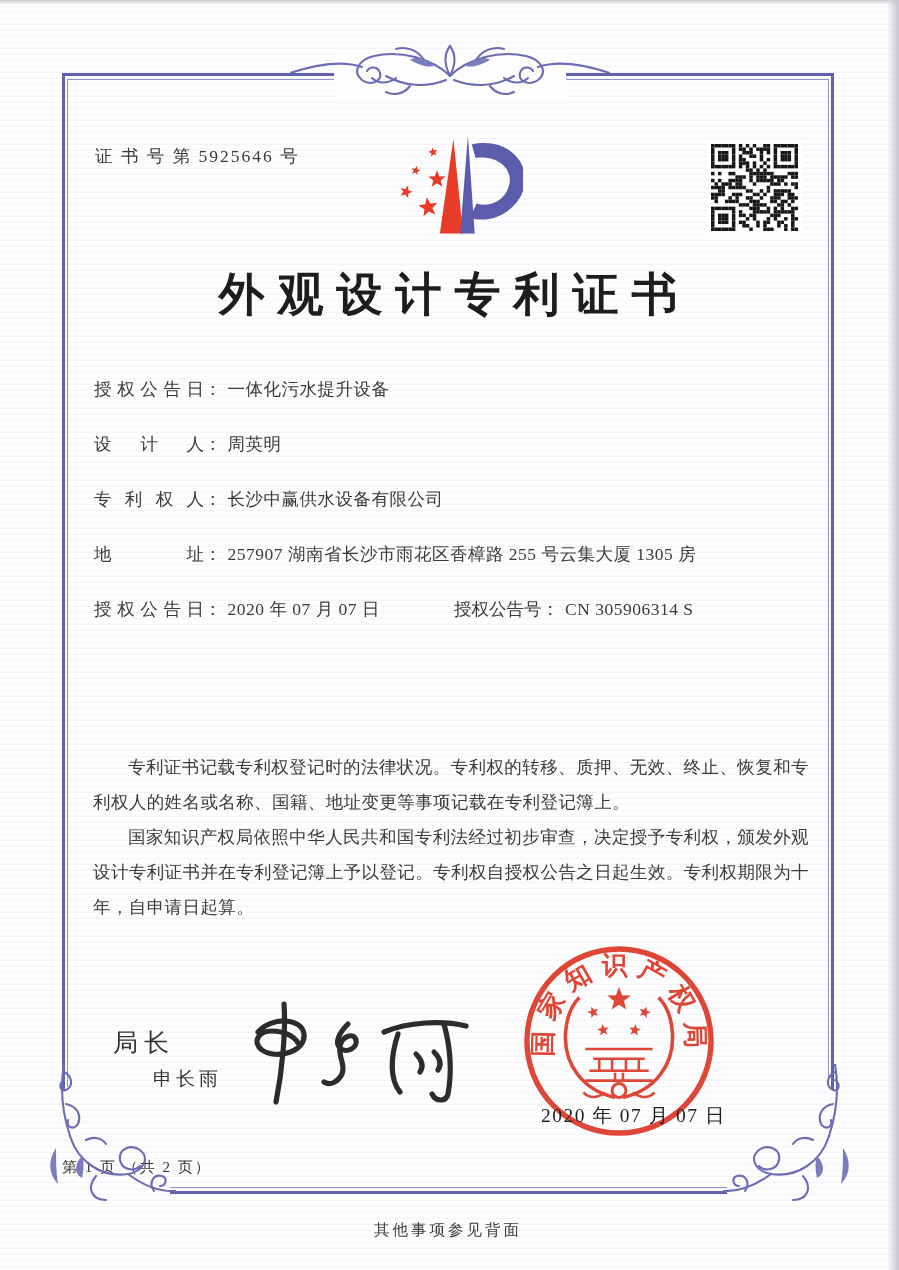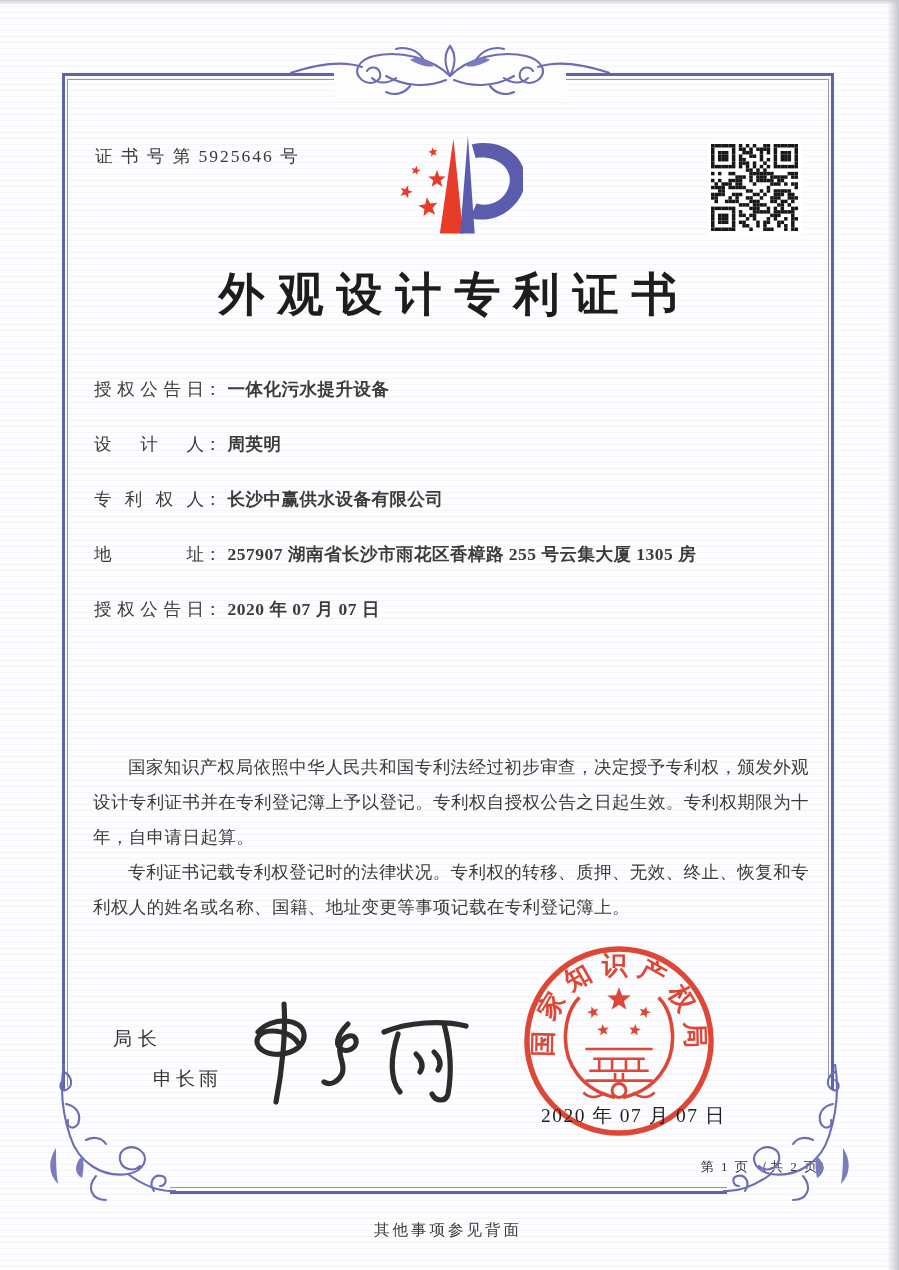--- a/index.html
+++ b/index.html
@@ -28,32 +28,32 @@
   #cert-no{left:95px;top:144px;font-size:17.5px;letter-spacing:2px;color:#3a3a3a;}
   #logo{left:378px;top:131px;}
   #qr{left:707px;top:140px;width:95px;height:95px;}
   #title{left:62px;top:264px;width:772px;text-align:center;font-size:46px;font-weight:bold;
          letter-spacing:13px;padding-left:13px;box-sizing:border-box;color:#1d1d1d;}
   
   #fields{left:94px;top:377px;width:712px;font-size:17.5px;color:#3b3b3b;}
   .row{position:relative;height:25px;margin-bottom:30px;white-space:nowrap;}
   .flabel{display:inline-block;width:110px;text-align:justify;text-align-last:justify;vertical-align:top;}
   .colon{display:inline-block;margin-right:6px;}
-  .fvalue{letter-spacing:.5px;font-weight:bold;}
+  .fvalue{letter-spacing:.5px;}
   .grant{position:absolute;left:360px;top:0;}
   
   #paras{left:93px;top:750px;width:716px;font-size:17.5px;line-height:35px;text-align:justify;color:#3b3b3b;}
   #paras p{margin:0;text-indent:2em;letter-spacing:.4px;}
   
-  #officer-title{left:113px;top:1026px;font-size:19px;letter-spacing:6px;color:#333;}
+  #officer-title{left:113px;top:1026px;font-size:25px;letter-spacing:6px;color:#333;}
   #officer-name{left:113px;top:1066px;font-size:19px;letter-spacing:4px;color:#333;margin-left:40px;}
   #signature{left:228px;top:998px;}
   #seal{left:520px;top:942px;opacity:.93;}
   #seal-date{left:541px;top:1102px;font-size:19.5px;letter-spacing:1.5px;color:#1f1f1f;z-index:5;}
-  #footer-page{left:62px;top:1158px;width:772px;text-align:right;font-size:13px;letter-spacing:2px;color:#333;}
+  #footer-page{left:62px;top:1158px;width:772px;text-align:left;font-size:15px;letter-spacing:2px;color:#333;}
   #footer-note{left:62px;top:1220px;width:772px;text-align:center;font-size:15.5px;letter-spacing:3px;color:#3a3a3a;font-family:Liberation Serif, serif;}
   
   #orn-top{left:290px;top:40px;z-index:3;}
   #orn-bl{left:26px;top:1064px;z-index:3;}
   #orn-br{left:723px;top:1064px;z-index:3;}
   #orn-br svg{transform:scaleX(-1);}
   .orn path{fill:none;stroke:#6b6cb4;stroke-width:2.1;stroke-linecap:round;}
   .orn .leaf{fill:#7b7cbd;stroke:none;}
   svg{display:block;}
 </style>
@@ -476,26 +476,27 @@
       <span class="flabel">设计人</span><span class="colon">：</span><span class="fvalue">周英明</span>
     </div>
     <div class="row">
       <span class="flabel">专利权人</span><span class="colon">：</span><span class="fvalue">长沙中赢供水设备有限公司</span>
     </div>
     <div class="row">
       <span class="flabel">地址</span><span class="colon">：</span><span class="fvalue">257907 湖南省长沙市雨花区香樟路 255 号云集大厦 1305 房</span>
     </div>
     <div class="row">
       <span class="flabel">授权公告日</span><span class="colon">：</span><span class="fvalue">2020 年 07 月 07 日</span>
+      <span class="grant"><span>授权公告号</span><span class="colon">：</span><span class="fvalue">CN 305906314 S</span></span>
     </div>
   </div>
 
   <div class="abs" id="paras">
+    <p>专利证书记载专利权登记时的法律状况。专利权的转移、质押、无效、终止、恢复和专利权人的姓名或名称、国籍、地址变更等事项记载在专利登记簿上。</p>
     <p>国家知识产权局依照中华人民共和国专利法经过初步审查，决定授予专利权，颁发外观设计专利证书并在专利登记簿上予以登记。专利权自授权公告之日起生效。专利权期限为十年，自申请日起算。</p>
-    <p>专利证书记载专利权登记时的法律状况。专利权的转移、质押、无效、终止、恢复和专利权人的姓名或名称、国籍、地址变更等事项记载在专利登记簿上。</p>
   </div>
 
   <div class="abs" id="officer-title">局长</div>
   <div class="abs" id="officer-name">申长雨</div>
 
   <div class="abs" id="signature">
     <svg width="250" height="110" viewBox="0 0 250 110">
       <g fill="none" stroke="#1b1b1b" stroke-width="5.2" stroke-linecap="round" stroke-linejoin="round" opacity=".92">
         <path d="M30,34 C44,18 74,20 76,36 C78,54 48,62 34,52 C24,44 30,33 44,33 C56,33 66,38 70,45"></path>
         <path d="M56,6 C58,34 54,74 48,104"></path>

